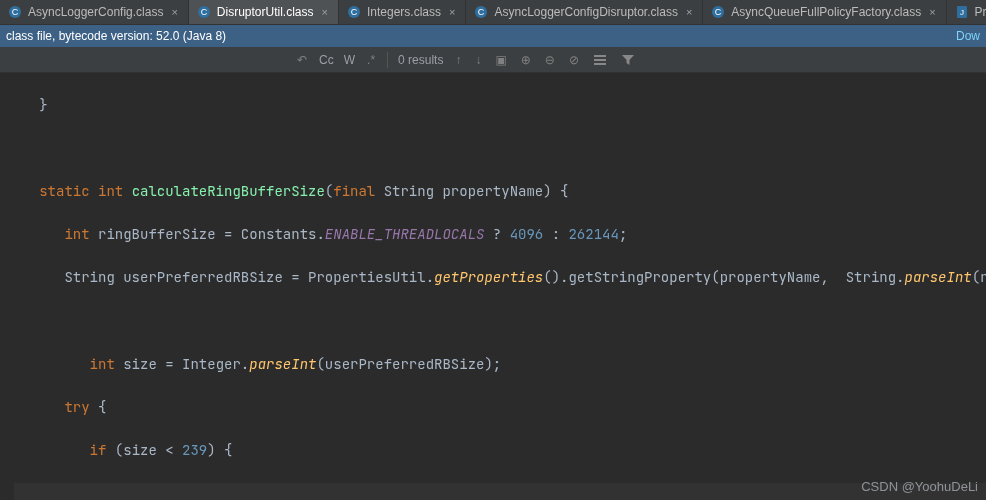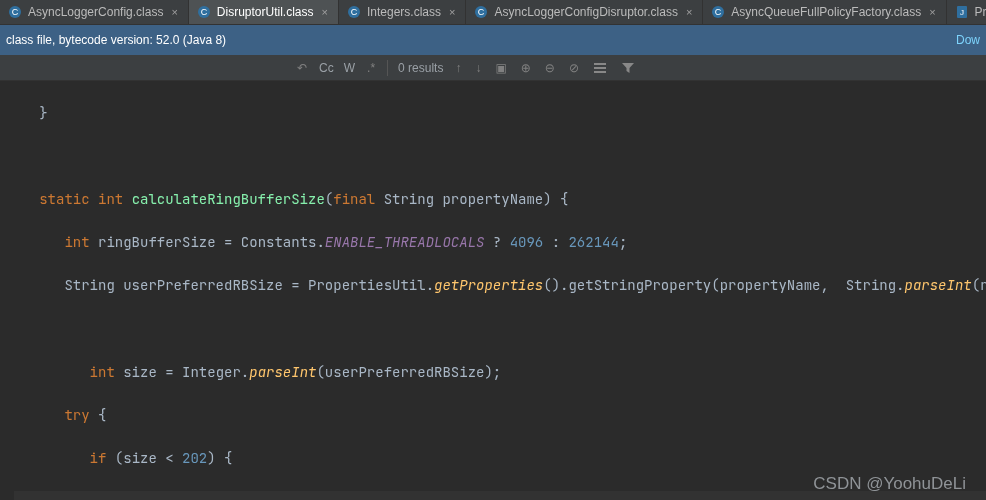--- a/index.html
+++ b/index.html
@@ -41,21 +41,21 @@
     display:inline-flex;align-items:center;justify-content:center;
   }
   .tab-icon.class svg circle { fill:#2f6f9f; }
   .tab-icon.file  svg rect   { fill:#2f6f9f; }
   .tab-close { color:#a0a0a0; font-size:11px; padding:0 2px;}
   
   .infobar {
     display:flex;align-items:center;
     background:#3d6185;
     color:#ffffff;
-    height:30px;
+    height:22px;
     padding:0 6px;
     font-size:12px;
     font-family:"Segoe UI",Arial,sans-serif;
     justify-content:space-between;
   }
   .infobar .right { color:#7dd3fc; }
   
   .findbar {
     display:flex;
     align-items:center;
@@ -92,23 +92,23 @@
   .staticm { color:#ffc66d; font-style:italic;margin-top:33px; }
   .const { color:#9876aa; font-style:italic; }
   .cursor-line { background:#323232; }
   .gutter-bulb {
     position:absolute;
     left:-3px;
     width:14px;height:14px;
   }
   .watermark {
     position:absolute;
-    right:20px;bottom:6px;
+    right:8px;bottom:6px;
     color:#8f9397;
-    font-size:17px;
+    font-size:13px;
     font-family:"Segoe UI",Arial,sans-serif;
   }
 </style>
 </head>
 <body>
 
 <div class="tabbar" id="tabbar">
     <div class="tab">
       <span class="tab-icon class">
         <svg width="14" height="14" viewBox="0 0 14 14">
@@ -204,21 +204,21 @@
 
 <div class="editor">
 <div class="line">   }</div>
 <div class="line"></div>
 <div class="line">   <span class="kw">static</span> <span class="kw">int</span> <span class="method">calculateRingBufferSize</span>(<span class="kw">final</span> <span class="ident">String</span> <span class="ident">propertyName</span>) {</div>
 <div class="line">      <span class="kw">int</span> <span class="mut">ringBufferSize</span> = <span class="ident">Constants</span>.<span class="const">ENABLE_THREADLOCALS</span> ? <span class="num">4096</span> : <span class="num">262144</span>;</div>
 <div class="line">      <span class="ident">String</span> <span class="ident">userPreferredRBSize</span> = <span class="ident">PropertiesUtil</span>.<span class="staticm">getProperties</span>().<span class="ident">getStringProperty</span>(<span class="ident">propertyName</span>,  <span class="ident">String</span>.<span class="staticm">parseInt</span>(<span class="mut">ringBufferSize</span>));</div>
 <div class="line"></div>
 <div class="line">         <span class="kw">int</span> <span class="mut">size</span> = <span class="ident">Integer</span>.<span class="staticm">parseInt</span>(<span class="ident">userPreferredRBSize</span>);</div>
 <div class="line">      <span class="kw">try</span> {</div>
-<div class="line">         <span class="kw">if</span> (<span class="mut">size</span> &lt; <span class="num">202</span>) {</div>
+<div class="line">         <span class="kw">if</span> (<span class="mut">size</span> &lt; <span class="num">239</span>) {</div>
 <div class="line cursor-line" style="position:relative;">
   <span class="gutter-bulb" style="top:3px;">
     
   </span>             = ;</div>
 
 
 
 
 
 

